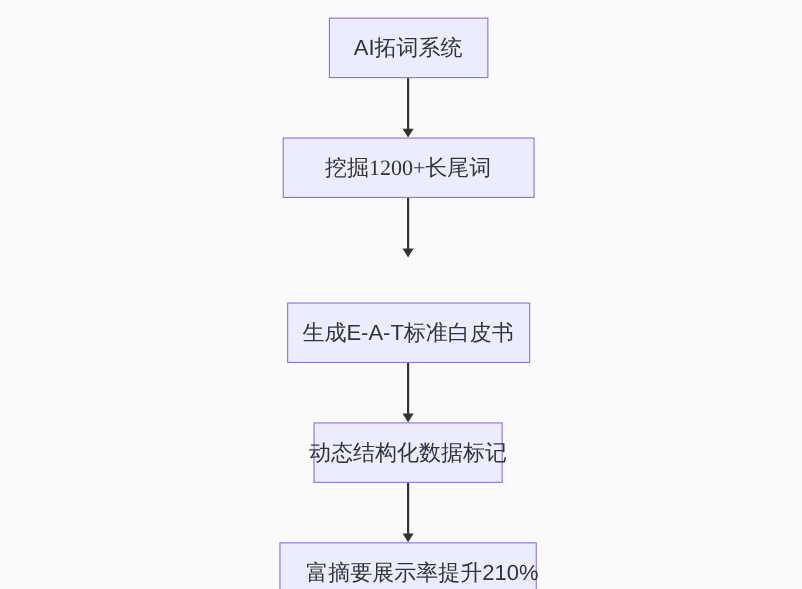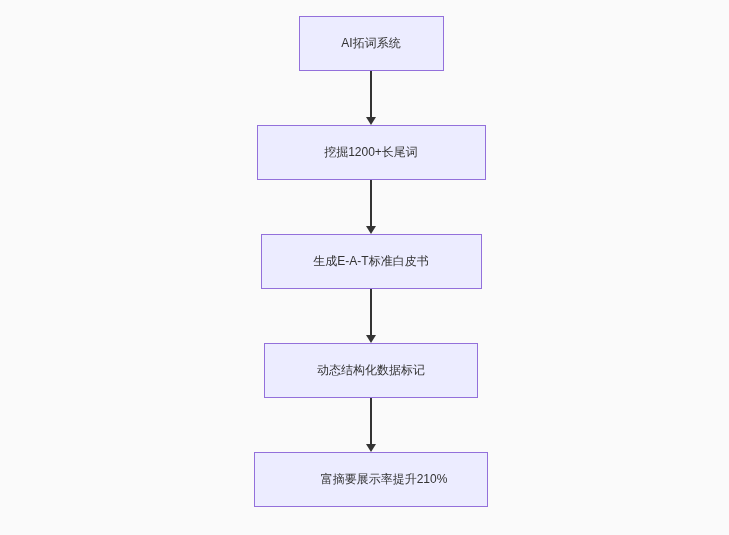--- a/index.html
+++ b/index.html
@@ -22,28 +22,28 @@
   }
   .node {
     box-sizing: border-box;
     height: 55px;
     background: #ececff;
     border: 1.5px solid #9370db;
     display: flex;
     align-items: center;
     justify-content: center;
     color: #333333;
-    font-size: 12px;
+    font-size: 20px;
     white-space: nowrap;
     flex: none;
   }
   .node.n1 { width: 145px; }
-  .node.n2 { width: 229px; }
-  .node.n3 { width: 221px; }
-  .node.n4 { width: 214px; }
+  .node.n2 { width: 229px; font-family: Liberation Serif, serif; }
+  .node.n3 { width: 221px; margin-top: 41px; }
+  .node.n4 { width: 172px; }
   .node.n5 { width: 234px; padding-left: 26px; }
   .arrow {
     height: 54px;
     display: flex;
     flex-direction: column;
     align-items: center;
     flex: none;
   }
   .arrow .shaft {
     width: 2px;

